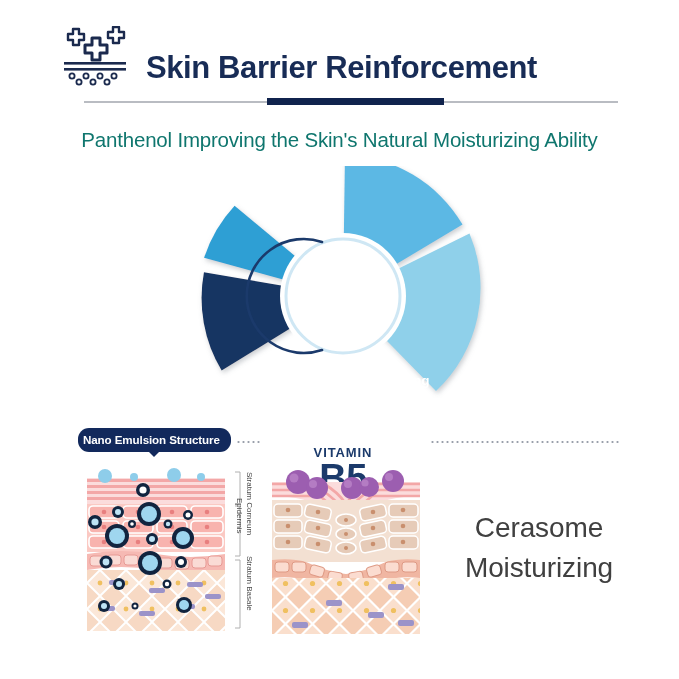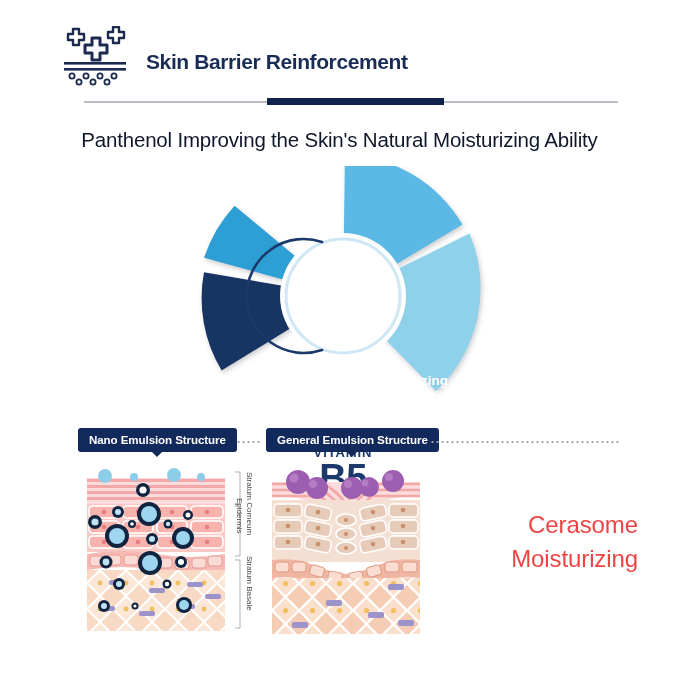--- a/index.html
+++ b/index.html
@@ -9,44 +9,44 @@
     font-family: "Liberation Sans", sans-serif;
     overflow: hidden;
   }
   .page { position: relative; width: 679px; height: 679px; background:#fff; }
 
   
   .header { position:absolute; left:0; top:0; width:679px; height:118px; }
   .brand-icon { position:absolute; left:58px; top:26px; width:84px; height:60px; }
   .title {
     position:absolute; left:146px; top:50px;
-    font-size:21px; font-weight:700; letter-spacing:-0.4px;
+    font-size:31px; font-weight:700; letter-spacing:-0.4px;
     color:#182c56; white-space:nowrap;
   }
   .divider-thin {
     position:absolute; left:84px; top:101px; width:534px; height:2px;
     background:#b9bcc2;
   }
   .divider-thick {
     position:absolute; left:267px; top:98px; width:177px; height:7px;
     background:#10234d;
   }
   .subtitle {
     position:absolute; left:0; top:128px; width:679px;
     text-align:center; font-size:20.5px; font-weight:500;
-    color:#0f172a; letter-spacing:-0.2px;
+    color:#0f766e; letter-spacing:-0.2px;
   }
 
   
   .wheel-wrap { position:absolute; left:0; top:166px; width:679px; height:235px; }
   .wheel-svg { position:absolute; left:183px; top:0; }
 
   .seg-label {
     position:absolute; color:#ffffff; font-weight:700;
-    text-align:right; line-height:1.13; pointer-events:none;
+    text-align:center; line-height:1.13; pointer-events:none;
   }
   .seg-label.dark { color:#ffffff; }
   #lbl-moist { left:238px; top:199px; width:96px; font-size:13.5px; }
   #lbl-vital { left:352px; top:207px; width:96px; font-size:13.5px; }
   #lbl-soothe { left:203px; top:285px; width:92px; font-size:13.5px; }
   #lbl-strength { left:392px; top:291px; width:104px; font-size:13.5px; }
 
   .center-vitamin {
     position:absolute; left:296px; top:279px; width:94px;
     text-align:center; font-size:13px; font-weight:700;
@@ -56,21 +56,21 @@
     position:absolute; left:296px; top:293px; width:94px;
     text-align:center; font-size:38px; font-weight:800;
     color:#1b3a6b; letter-spacing:-0.5px; line-height:1.05;
   }
 
   
   .badges { position:absolute; left:0; top:428px; width:679px; height:30px; }
   .badge {
     position:absolute; background:#12295c; color:#fff;
     font-size:11.6px; font-weight:700; letter-spacing:-0.1px;
-    border-radius:3px; padding:5px 11px 6px 11px; white-space:nowrap;
+    border-radius:11px; padding:5px 11px 6px 5px; white-space:nowrap;
   }
   .badge::after {
     content:""; position:absolute; left:50%; bottom:-5px; margin-left:-6px;
     width:0; height:0; border-left:6px solid transparent;
     border-right:6px solid transparent; border-top:6px solid #12295c;
   }
   #badge-nano { left:78px; top:0px; }
   #badge-general { left:266px; top:0px; }
   .dots-a { position:absolute; left:236px; top:13px; width:26px; height:2px;
     background-image: radial-gradient(circle, #9aa0ab 1px, transparent 1.2px);
@@ -87,22 +87,22 @@
     position:absolute; font-size:8px; color:#4a4a4a; white-space:nowrap;
     transform-origin: left top;
     transform: rotate(90deg);
   }
   #vl-corneum { left:22px; top:4px; }
   #vl-epidermis { left:12px; top:30px; }
   #vl-basale { left:22px; top:88px; }
 
   .cerasome {
     position:absolute; left:440px; top:508px; width:198px;
-    text-align:right; font-size:24px; line-height:1.42;
-    color:#ef4444; font-weight:400; letter-spacing:-0.1px;
+    text-align:center; font-size:28px; line-height:1.42;
+    color:#404040; font-weight:400; letter-spacing:-0.1px;
   }
 </style>
 </head>
 <body>
 
 <div class="page">
 
   <div class="header">
 
     <div class="brand-icon">
@@ -195,21 +195,20 @@
       <div>Skin Barrier</div>
     </div>
 
     <div class="center-vitamin">VITAMIN</div>
     <div class="center-b5">B5</div>
   </div>
 
   <div class="badges">
     <div class="badge" id="badge-nano">Nano Emulsion Structure</div>
     <div class="dots-a"></div>
-    <div class="badge" id="badge-general">General Emulsion Structure</div>
     <div class="dots-b"></div>
   </div>
 
   <div class="skin-nano">
     <svg width="138" height="165" viewBox="0 0 138 165">
       <defs>
         <clipPath id="clipNano">
             <rect x="0" y="12" width="138" height="153"></rect>
           </clipPath>
         <pattern id="basalePat" width="26" height="26" patternUnits="userSpaceOnUse">

